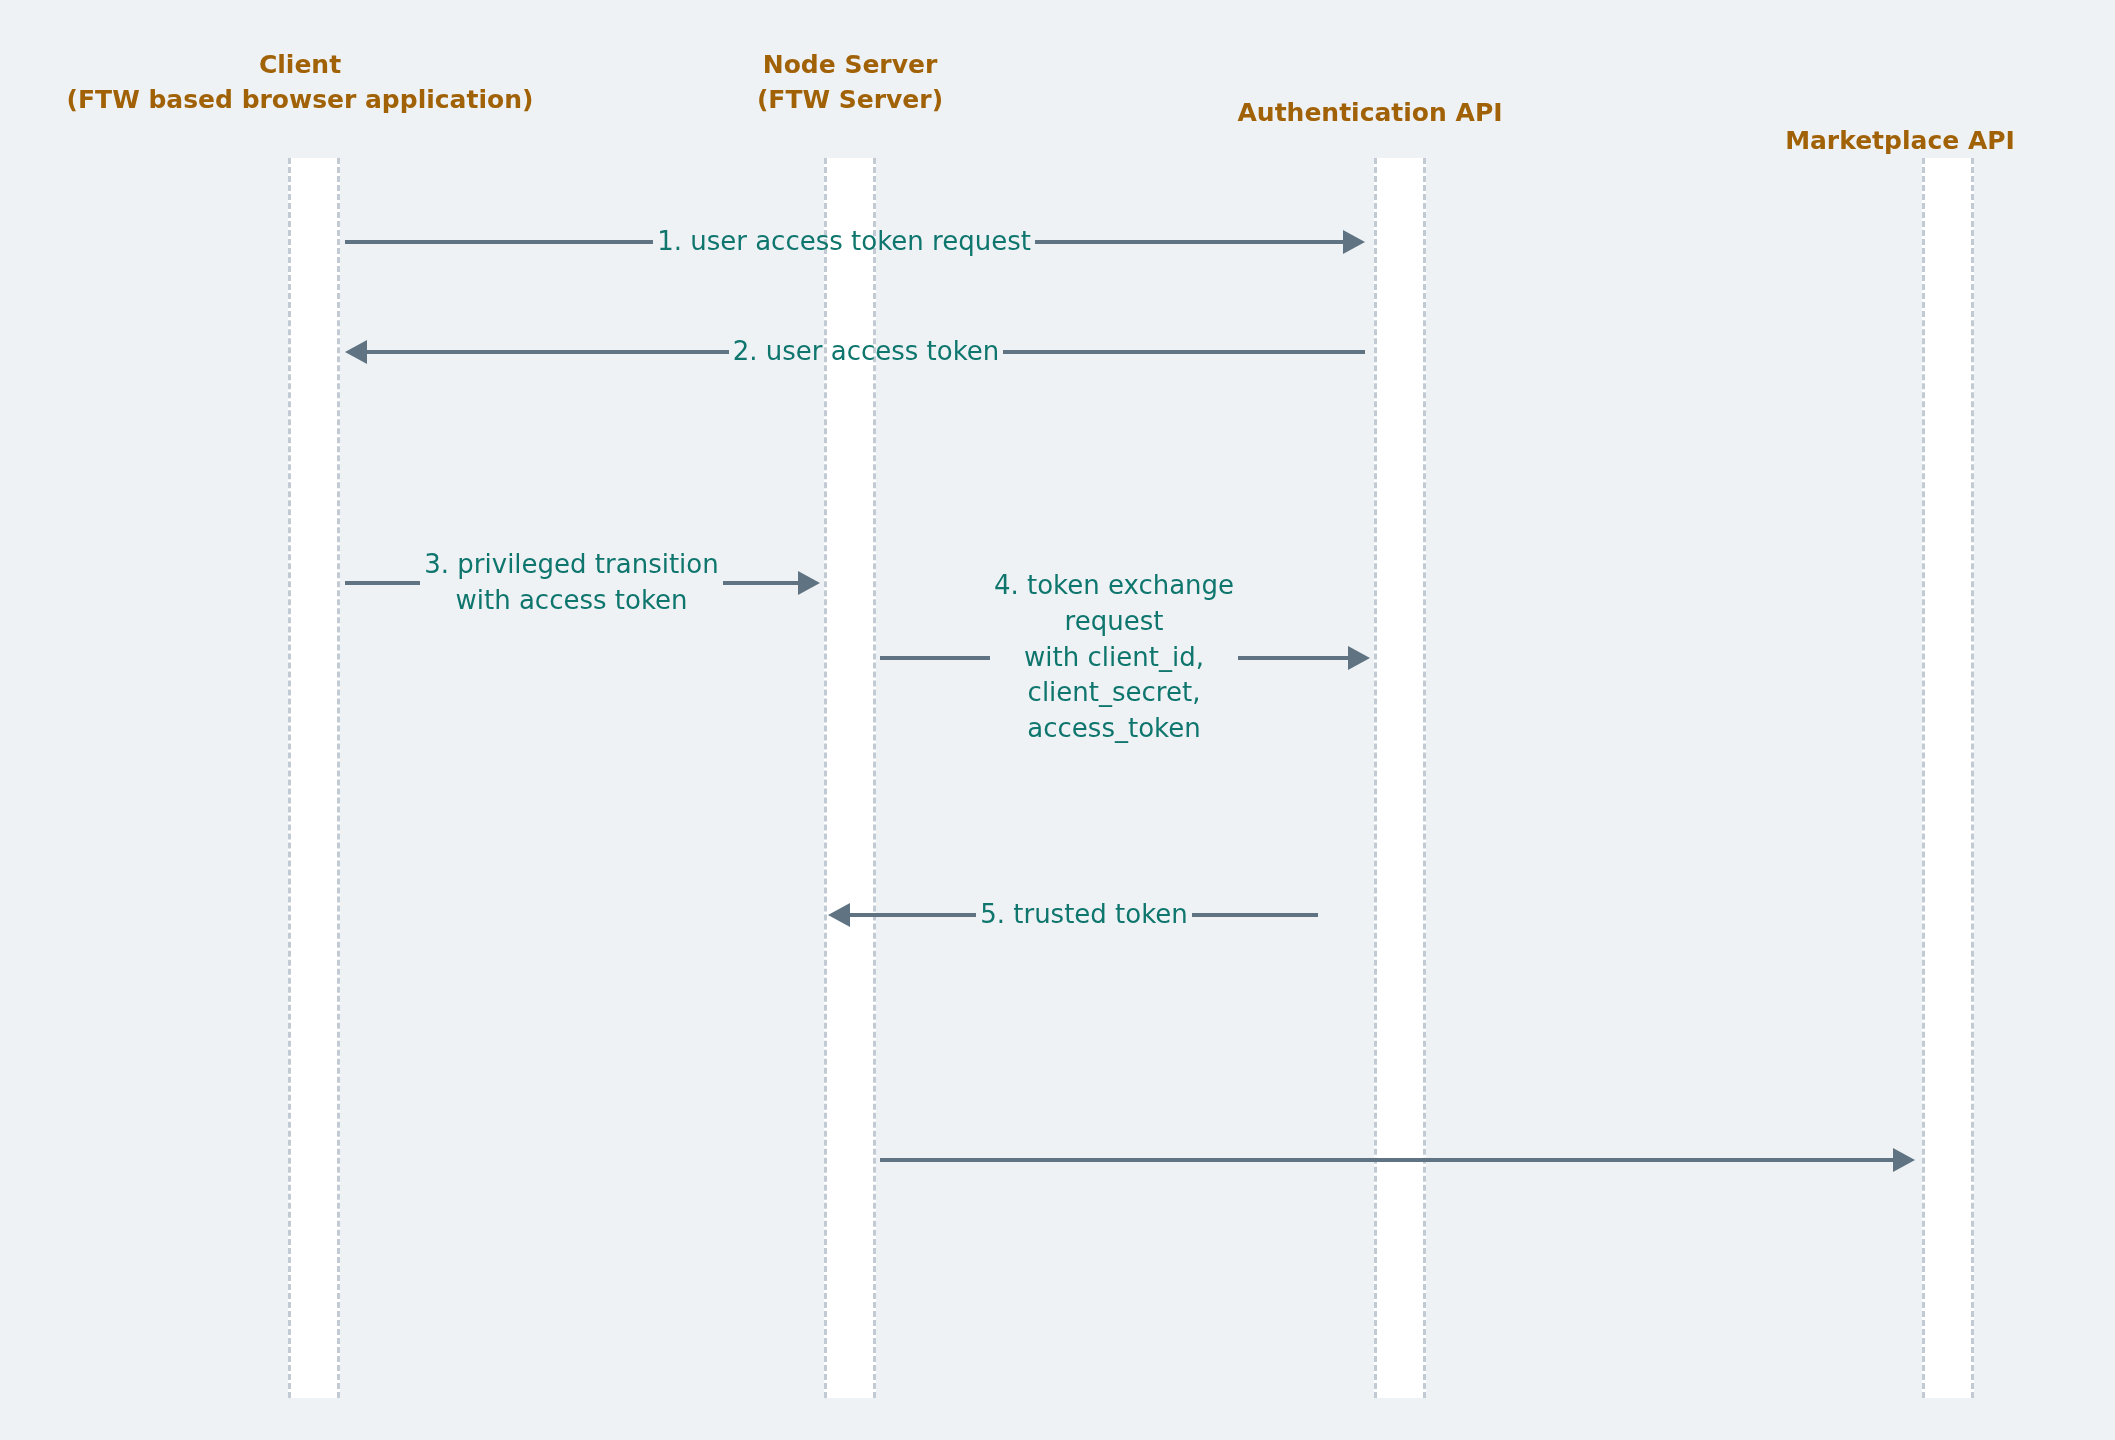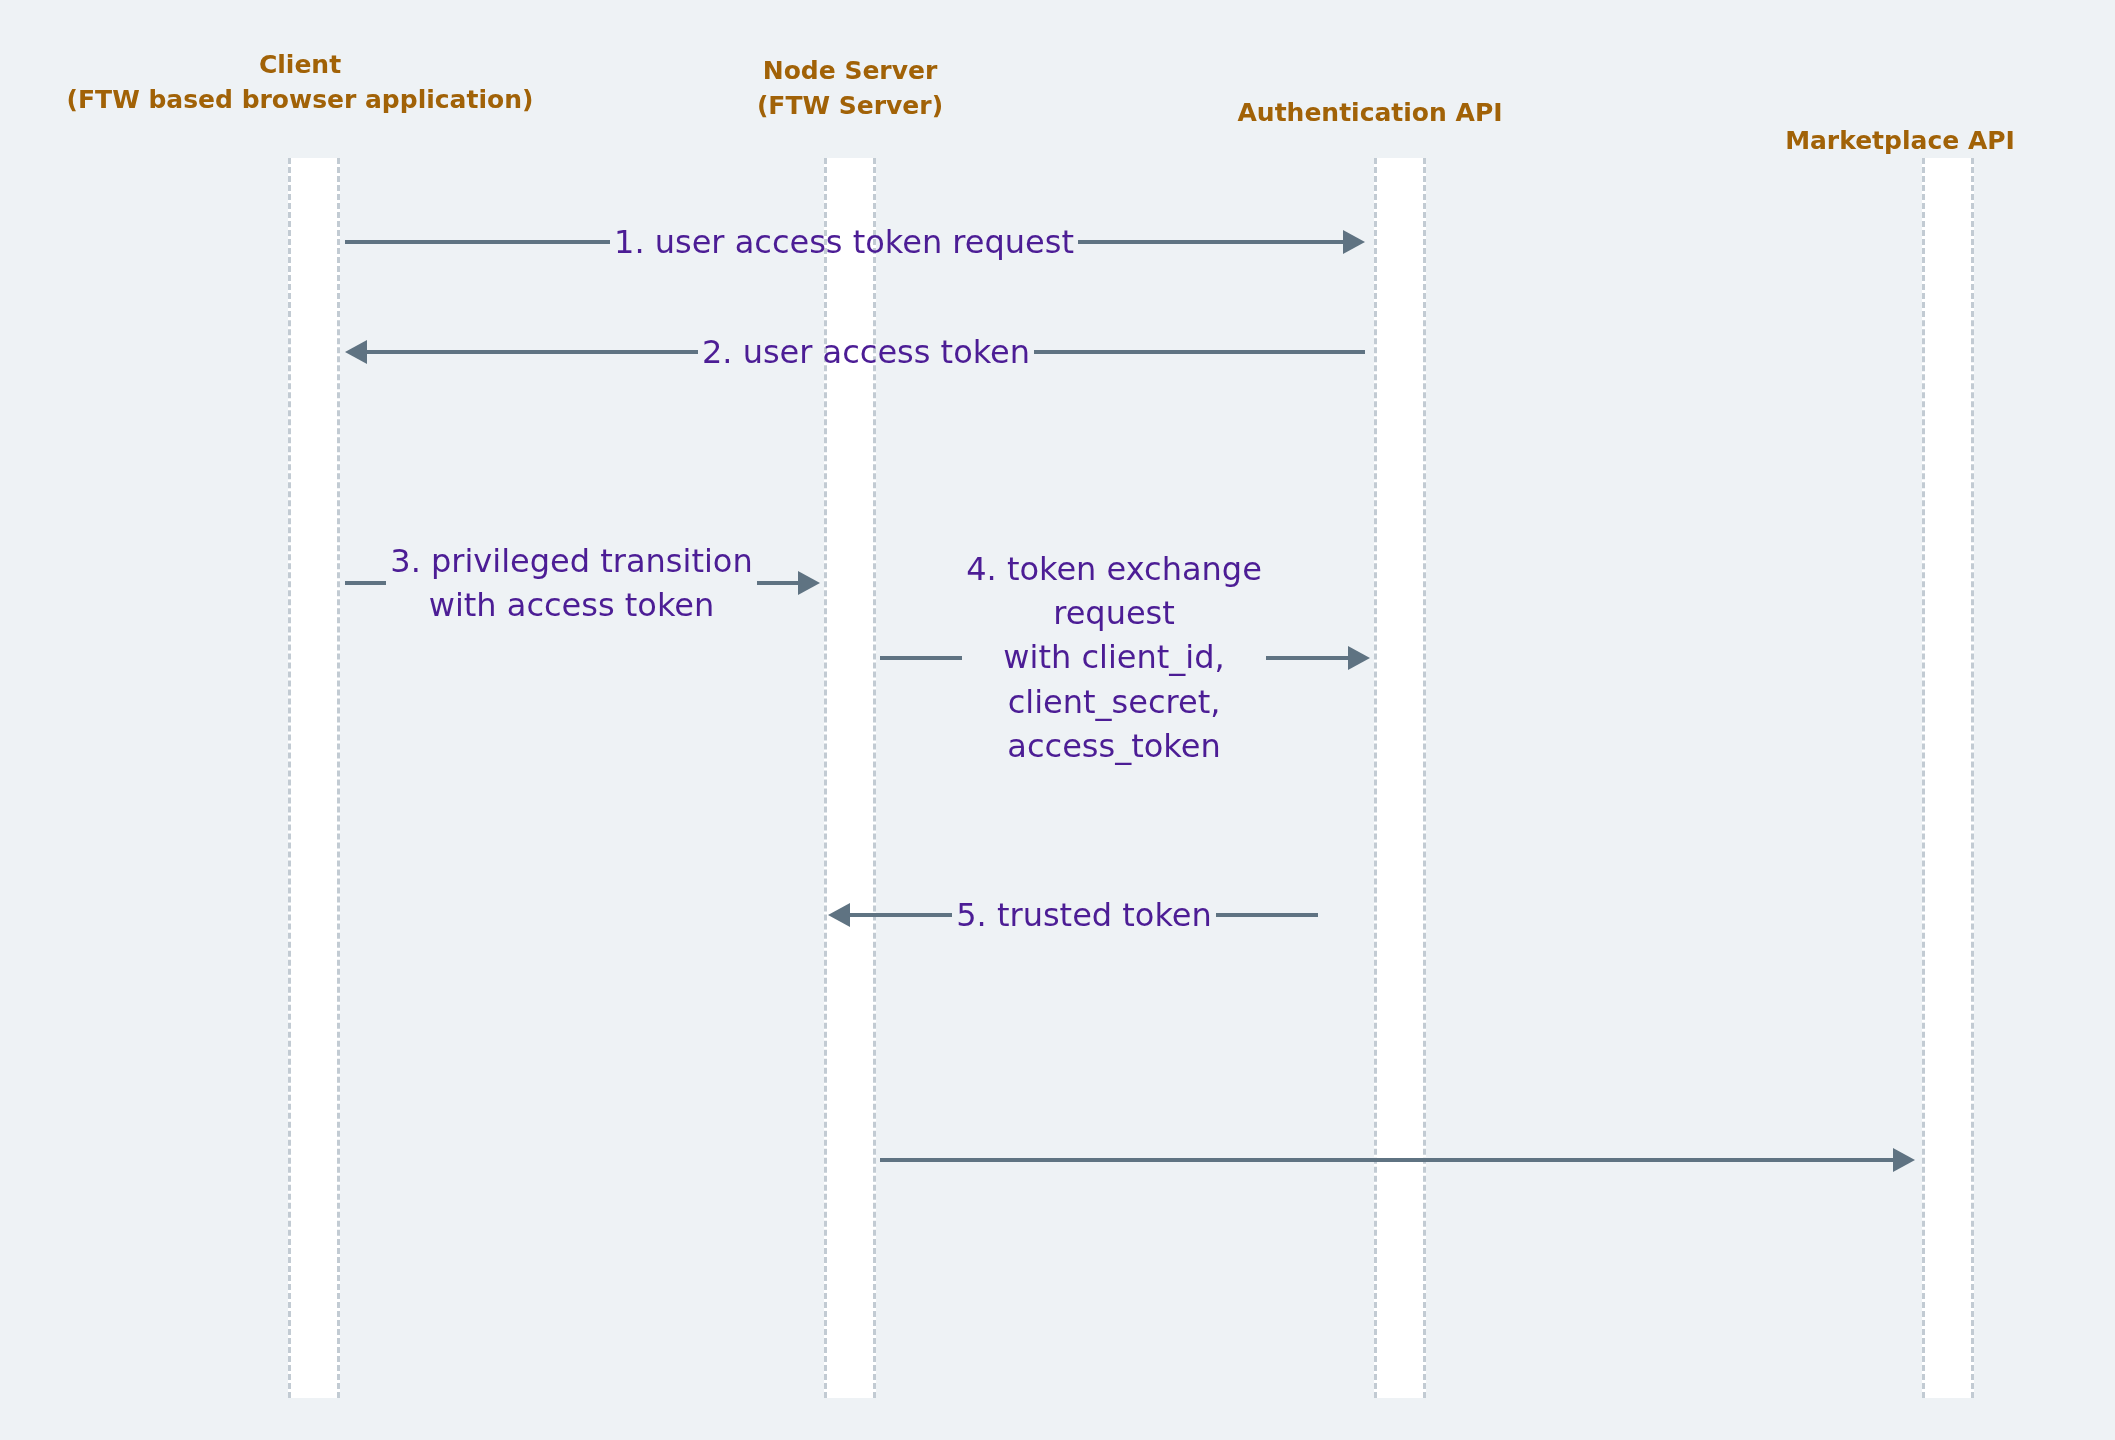--- a/index.html
+++ b/index.html
@@ -49,23 +49,23 @@
     align-items: center;
     justify-content: center;
   }
   .line-seg {
     height: 4px;
     background: #5f7382;
     flex: 1 1 auto;
     min-width: 10px;
   }
   .msg-label {
-    font-size: 32px;
+    font-size: 26px;
     line-height: 1.38;
-    color: #4c1d95;
+    color: #0f766e;
     text-align: center;
     padding: 0 4px;
     white-space: pre-line;
     flex: 0 0 auto;
   }
   .arrow-head {
     width: 0;
     height: 0;
     flex: 0 0 auto;
   }
@@ -81,21 +81,21 @@
   }
 </style>
 </head>
 <body>
 
 <div id="diagram">
 
   <div class="participant" style="left:0px; top:48px; width:600px;">Client
 (FTW based browser application)</div>
 
-  <div class="participant" style="left:590px; top:48px; width:520px;margin-top:6px;">Node Server
+  <div class="participant" style="left:590px; top:48px; width:520px;">Node Server
 (FTW Server)</div>
 
   <div class="participant" style="left:1140px; top:96px; width:460px;">Authentication API</div>
 
   <div class="participant" style="left:1700px; top:96px; width:400px;margin-top:28px;">Marketplace API</div>
 
   <div class="lifeline" style="left:288px; top:158px; height:1240px;"></div>
   <div class="lifeline" style="left:824px; top:158px; height:1240px;"></div>
   <div class="lifeline" style="left:1374px; top:158px; height:1240px;"></div>
   <div class="lifeline" style="left:1922px; top:158px; height:1240px;"></div>

